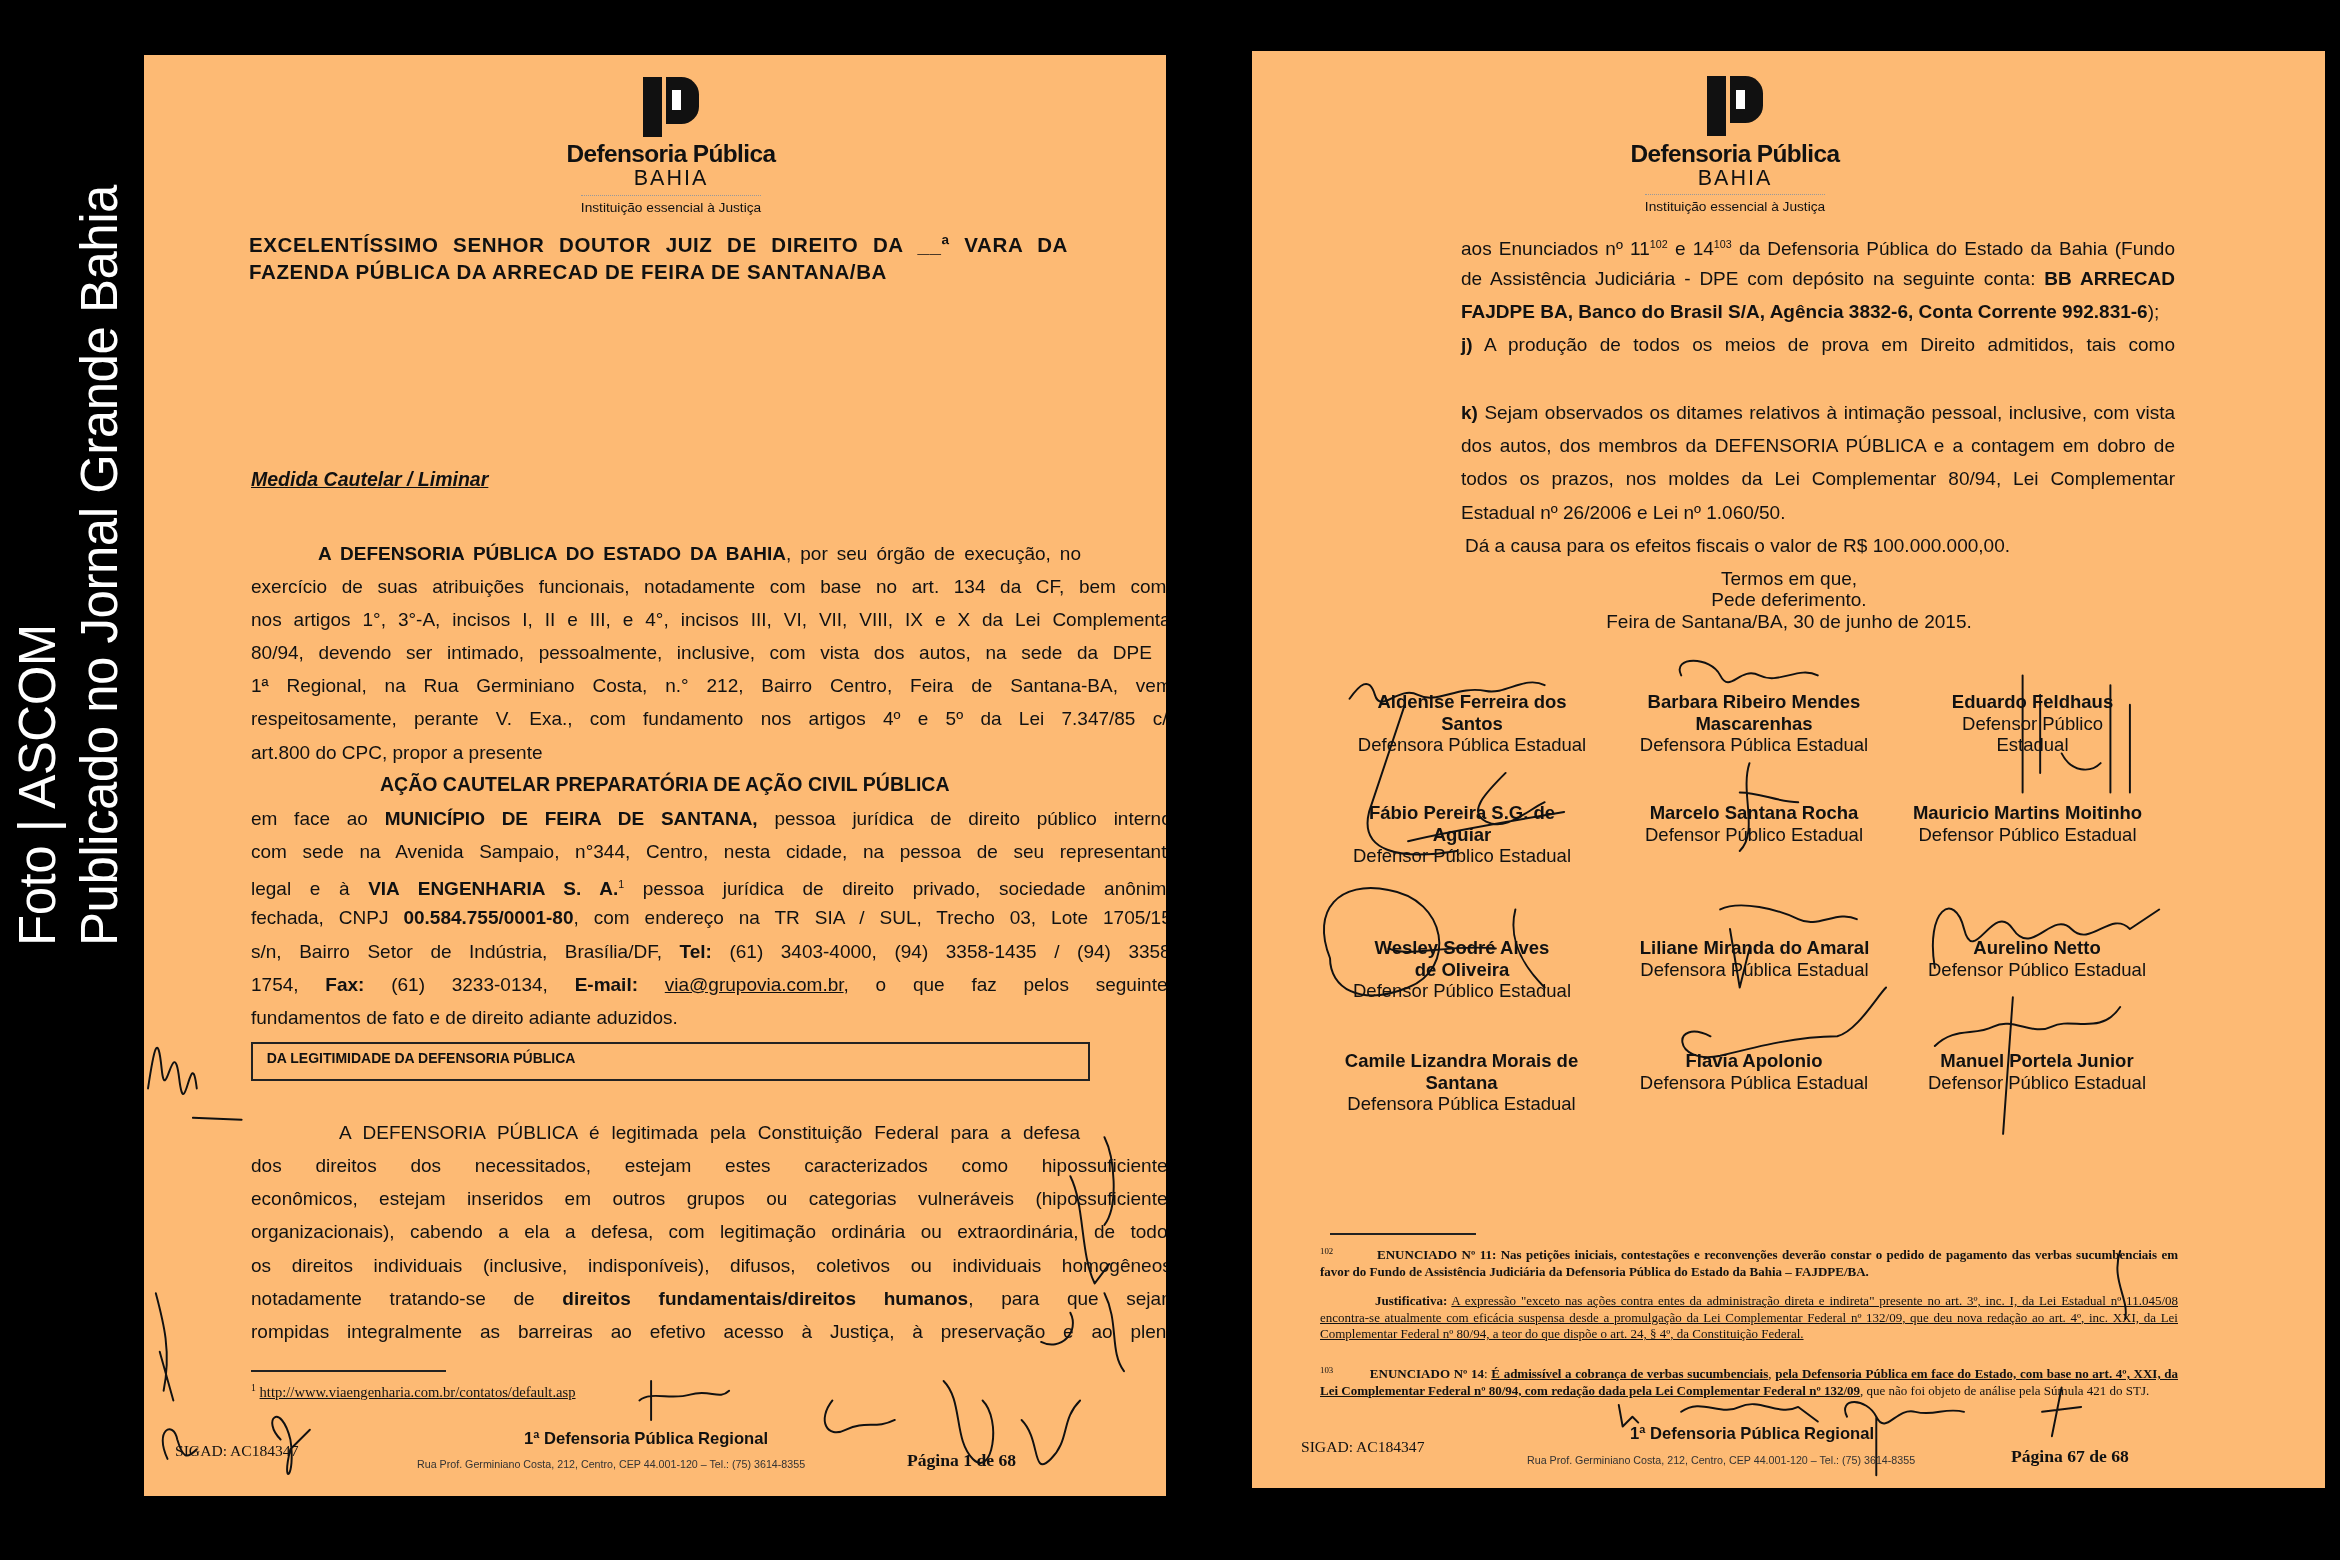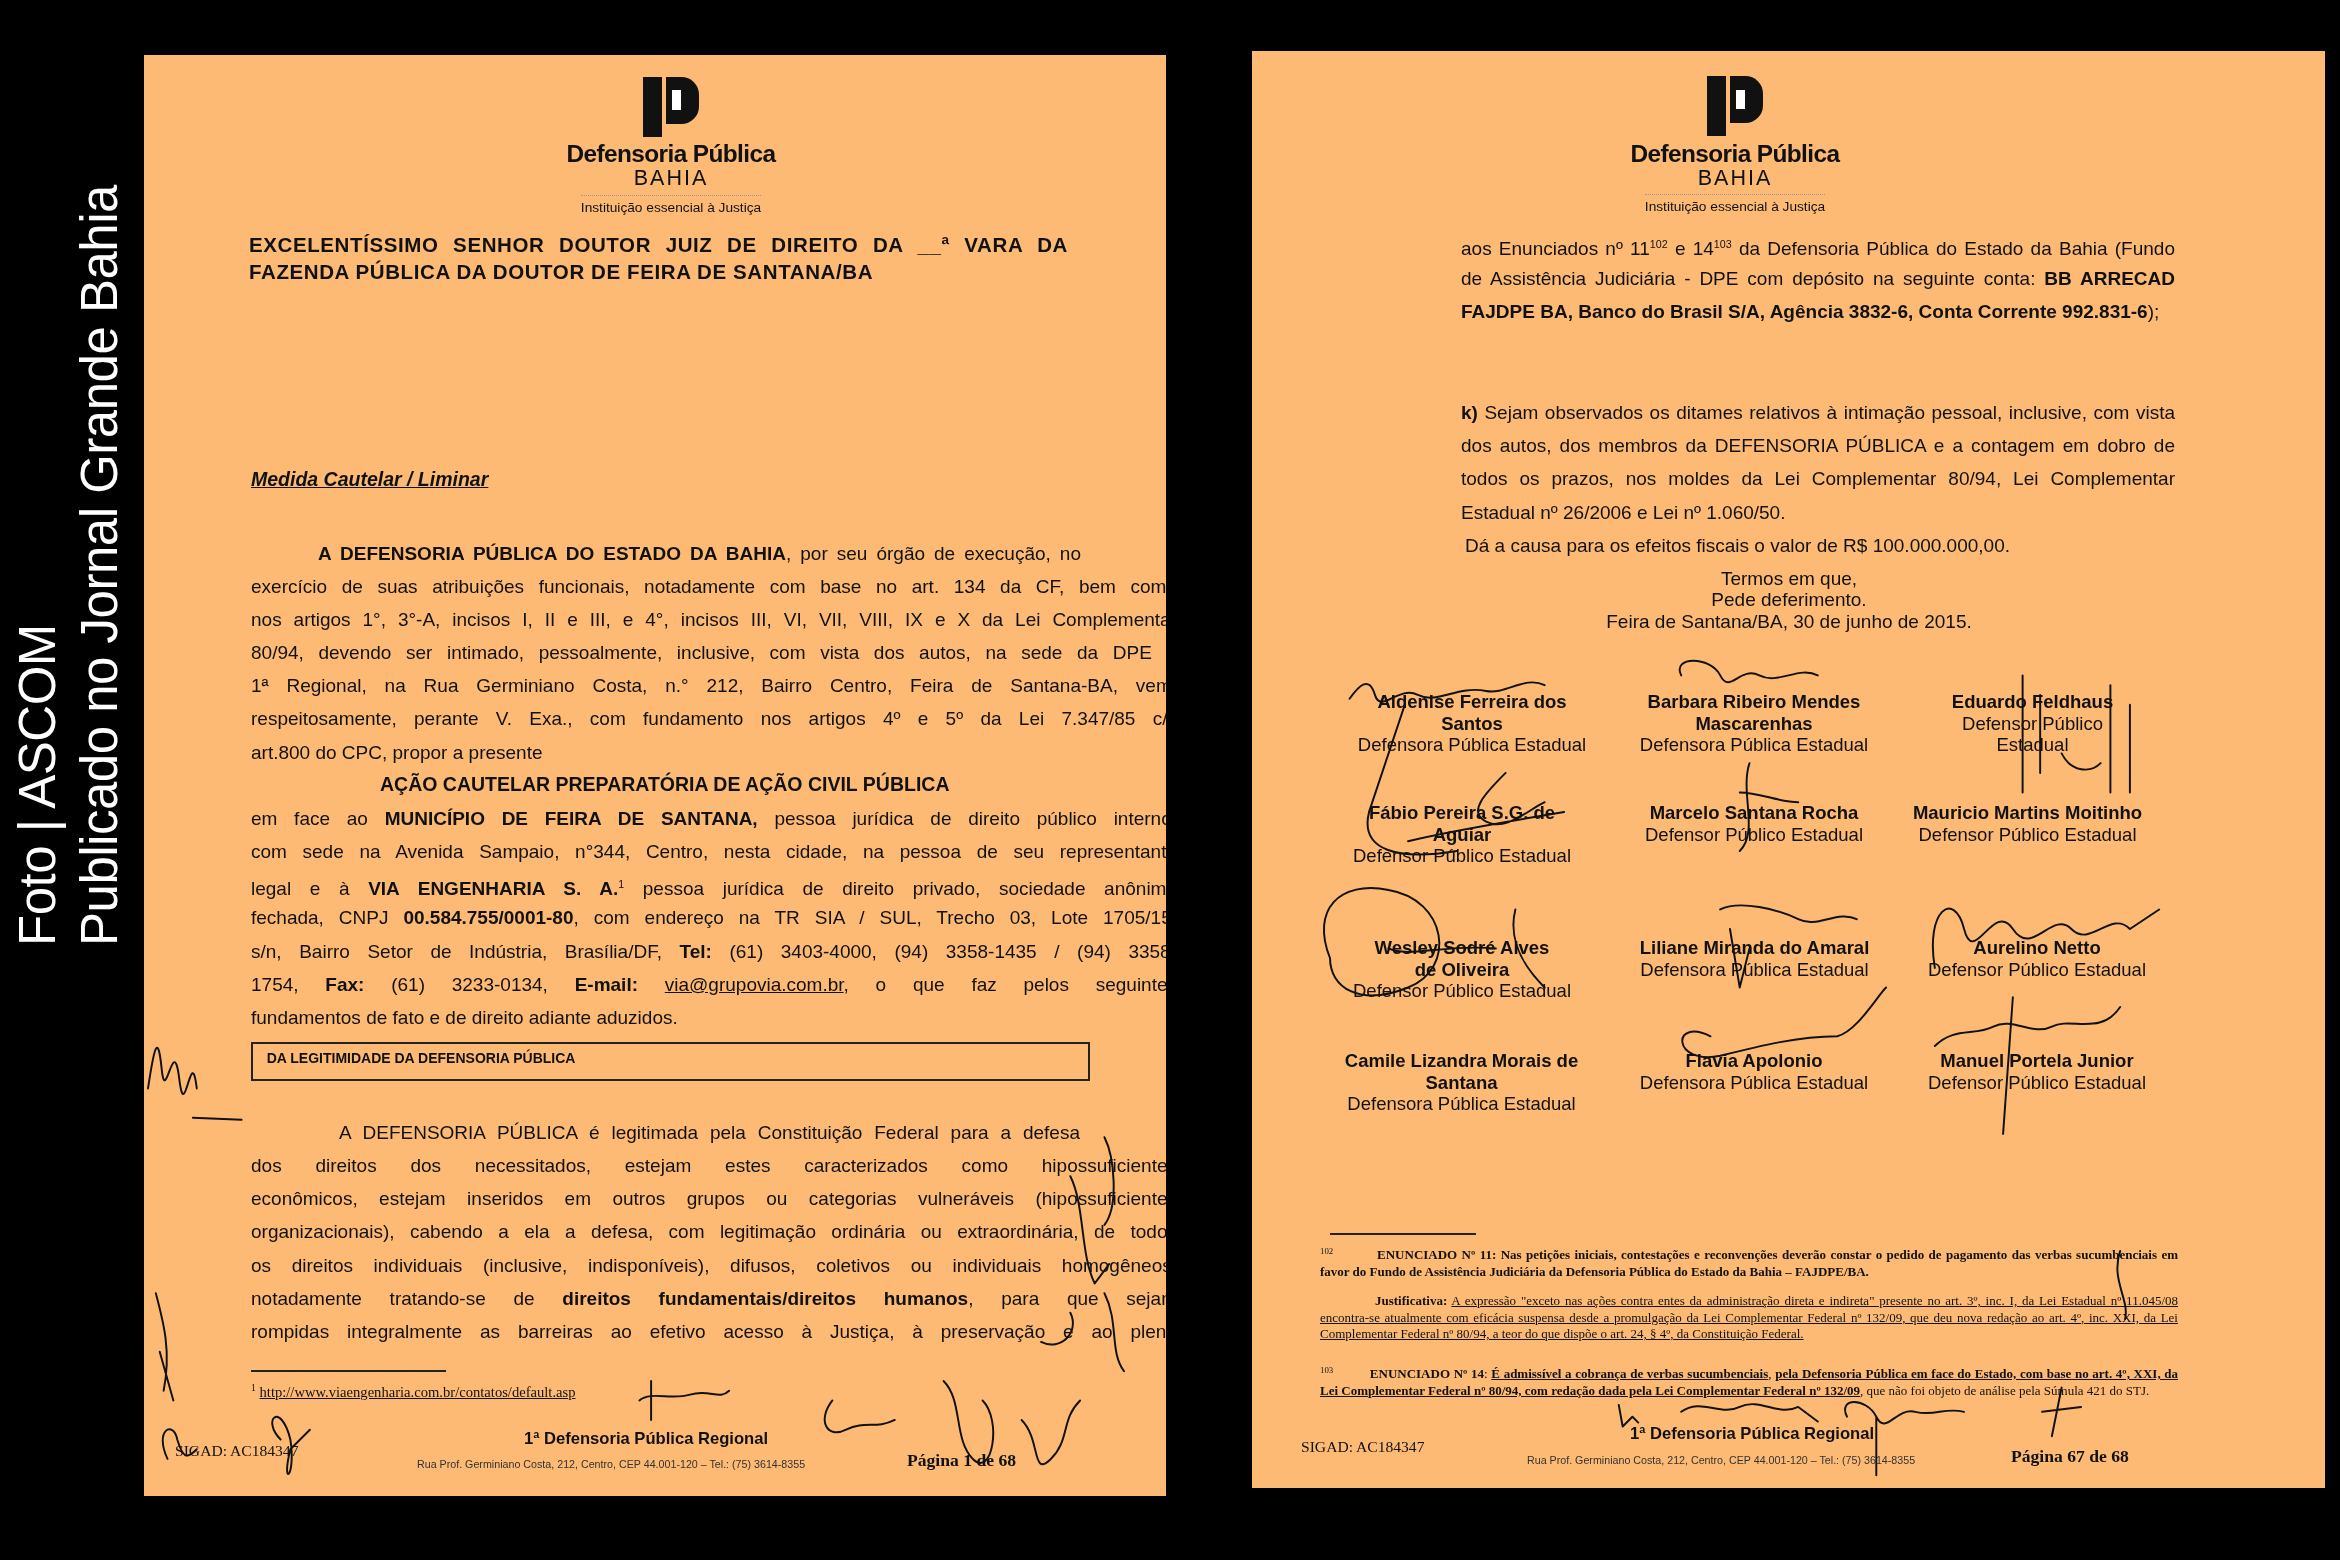--- a/index.html
+++ b/index.html
@@ -77,21 +77,21 @@
       <div class="stem"></div>
         <div class="bowl"></div>
         <div class="cut"></div>
     </div>
     <div class="name">Defensoria Pública</div>
     <div class="state">BAHIA</div>
     <div class="tag">Instituição essencial à Justiça</div>
   </div>
 
   <div class="t addr" style="left:105px; top:177px; width:819px; text-align:justify; text-align-last:justify;">EXCELENTÍSSIMO SENHOR DOUTOR JUIZ DE DIREITO DA __ª VARA DA</div>
-  <div class="t addr" style="left:105px; top:204px;">FAZENDA PÚBLICA DA DOUTOR DE FEIRA DE SANTANA/BA</div>
+  <div class="t addr" style="left:105px; top:204px;">FAZENDA PÚBLICA DA ARRECAD DE FEIRA DE SANTANA/BA</div>
 
   <div class="t urgente" style="left:107px; top:306px;"></div>
   <div class="t sub" style="left:107px; top:414px;">Medida Cautelar / Liminar</div>
 
   <div class="para-line" style="left:174px; width:763px; top:488px;">
     <span class="b">A DEFENSORIA PÚBLICA DO ESTADO DA BAHIA</span><span>, por seu órgão de execução, no</span>
   </div>
   <div class="para-line" style="top:521px;">exercício de suas atribuições funcionais, notadamente com base no art. 134 da CF, bem como</div>
   <div class="para-line" style="top:554px;">nos artigos 1°, 3°-A, incisos I, II e III, e 4°, incisos III, VI, VII, VIII, IX e X da Lei Complementar</div>
   <div class="para-line" style="top:587px;">80/94, devendo ser intimado, pessoalmente, inclusive, com vista dos autos, na sede da DPE –</div>
@@ -173,20 +173,23 @@
 
   <div class="p2" style="top:183px;">
     <span>aos Enunciados nº 11</span><sup style="font-size:10.7px;">102</sup><span> e 14</span><sup style="font-size:10.7px;">103</sup><span> da Defensoria Pública do Estado da Bahia (Fundo</span>
   </div>
   <div class="p2" style="top:217px;">
     <span>de Assistência Judiciária -  DPE com depósito na seguinte conta: </span><span class="b">BB ARRECAD</span>
   </div>
   <div class="p2 last" style="top:250px;">
     <span class="b">FAJDPE BA, Banco do Brasil S/A, Agência 3832-6, Conta Corrente 992.831-6</span><span>);</span>
   </div>
+  <div class="p2" style="top:283px;">
+    <span class="b">j)</span><span> A produção de todos os meios de prova em Direito admitidos, tais como</span>
+  </div>
   <div class="p2" style="top:351px;">
     <span class="b">k)</span><span> Sejam observados os ditames relativos à intimação pessoal, inclusive, com vista</span>
   </div>
   <div class="p2" style="top:384px;">dos autos, dos membros da DEFENSORIA PÚBLICA e a contagem em dobro de</div>
   <div class="p2" style="top:417px;">todos os prazos, nos moldes da Lei Complementar 80/94,  Lei Complementar</div>
   <div class="p2 last" style="top:451px;">Estadual nº 26/2006 e Lei nº 1.060/50.</div>
   <div class="t" style="left:213px; top:484px;">Dá a causa para os efeitos fiscais o valor de R$ 100.000.000,00.</div>
 
   <div class="t center" style="left:332px; width:410px; top:517px;">Termos em que,</div>
   <div class="t center" style="left:332px; width:410px; top:538px;">Pede deferimento.</div>

